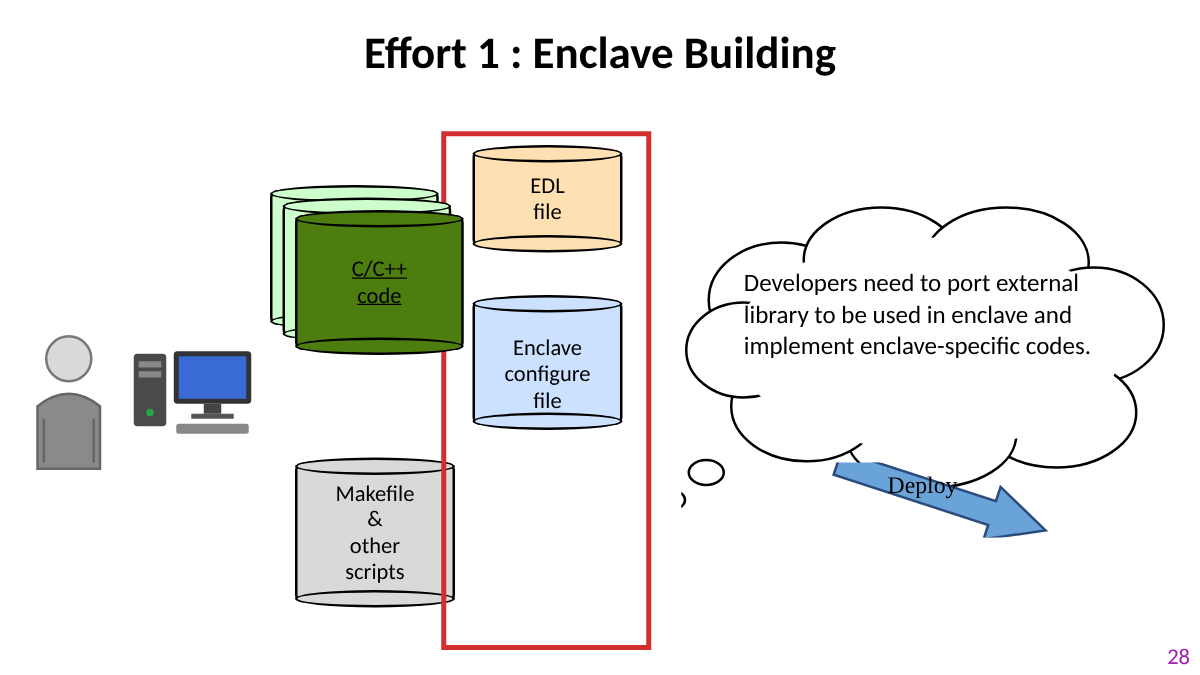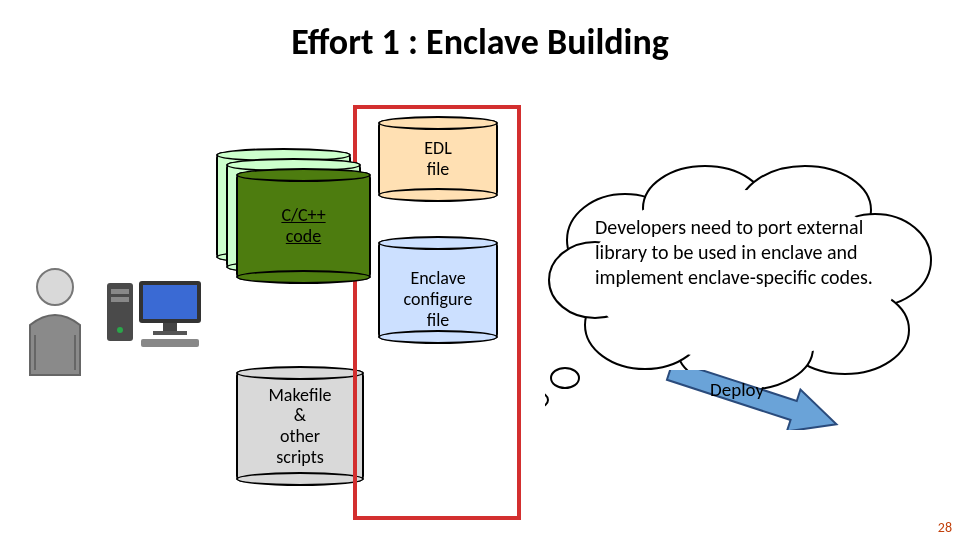--- a/index.html
+++ b/index.html
@@ -140,22 +140,22 @@
     border: 2px solid #3a6aa8;
     border-left: none;
     transform: skewY(-50deg);
     transform-origin: top left;
   }
 
   .pagenum {
     position: absolute;
     right: 8px;
     bottom: 4px;
-    font-size: 14px;
-    color: #c2410c;
+    font-size: 18px;
+    color: #a21caf;
   }
 </style>
 </head>
 <body>
 
 <h1 class="title">Effort 1 : Enclave Building</h1>
 
 <div class="canvas">
 
   <div class="person">
@@ -233,19 +233,19 @@
     </svg>
   </div>
   <div class="cloud-text">Developers need to port external library to be used in enclave and implement enclave-specific codes.</div>
 
   <div class="deploy-arrow">
     <svg width="190" height="60" viewBox="0 0 190 60">
       <g transform="rotate(18 95 30)">
         <path d="M5 18 L135 18 L135 6 L180 28 L135 50 L135 38 L5 38 Z" fill="#6aa3d8" stroke="#2a4b7c" stroke-width="2"></path>
       </g>
     </svg>
-    <div style="position:absolute; left:50px; top:8px; font-size:19px;">Deploy</div>
+    <div style="position:absolute; left:50px; top:8px; font-size:19px;font-family:Liberation Serif, serif;">Deploy</div>
   </div>
 
 
   <div class="pagenum">28</div>
 
 </div>
 
 </body></html>

